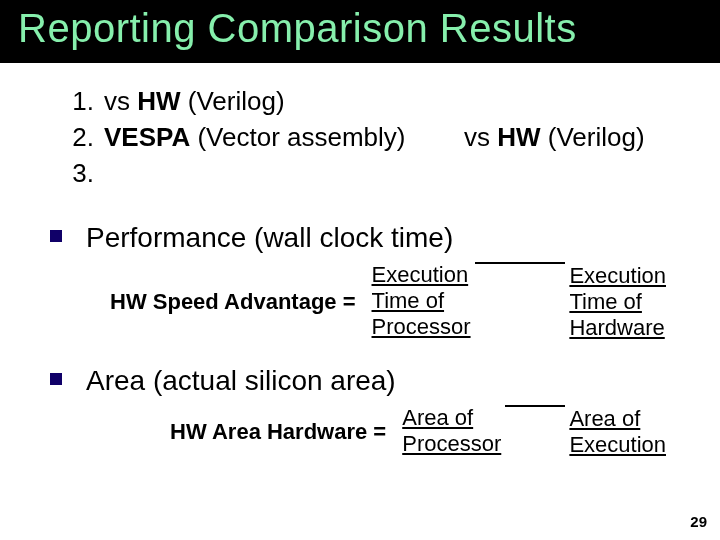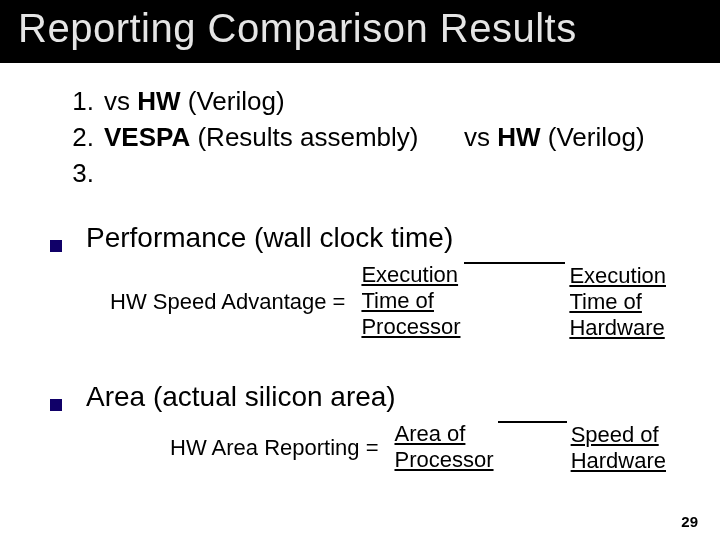--- a/index.html
+++ b/index.html
@@ -19,21 +19,21 @@
     position: relative;
     box-sizing: border-box;
   }
   .title-band {
     background: #000;
     width: 100%;
     padding: 6px 0 12px 18px;
     box-sizing: border-box;
   }
   .title-text {
-    color: #e5e5e5;
+    color: #86efac;
     font-size: 40px;
     font-weight: 400;
     letter-spacing: 0.5px;
   }
   .content {
     padding: 22px 50px 0 50px;
   }
   .ol-row {
     display: flex;
     font-size: 26px;
@@ -49,25 +49,25 @@
   .ol-main {
     flex: 0 0 360px;
   }
   .ol-vs {
     flex: 0 0 auto;
     white-space: nowrap;
   }
   .bold { font-weight: 700; }
   .bullet-row {
     display: flex;
-    align-items: center;
+    align-items: flex-start;
     margin-top: 32px;
   }
   .bullet-row.second {
-    margin-top: 40px;
+    margin-top: 24px;
   }
   .bullet-box {
     width: 12px;
     height: 12px;
     background: #100068;
     flex: 0 0 12px;
     margin-right: 24px;
     position: relative;
     top: 8px;
   }
@@ -75,21 +75,21 @@
     font-size: 28px;
   }
   .formula-block {
     margin-top: 8px;
     padding-left: 60px;
     display: flex;
     align-items: center;
     font-size: 22px;
   }
   .formula-lhs {
-    font-weight: 400;
+    font-weight: 700;
     margin-right: 8px;
     white-space: nowrap;
   }
   .frac {
     display: inline-flex;
     flex-direction: row;
     align-items: flex-start;
     margin-left: 4px;
     text-decoration: underline;
   }
@@ -98,21 +98,21 @@
   }
   .frac-line {
     width: 100%;
     border-top: 2px solid #000;
   }
   .frac-bot {
     padding: 1px 4px 0 4px;
   }
   .slide-num {
     position: absolute;
-    right: 22px;
+    right: 13px;
     bottom: 10px;
     font-size: 15px;
     font-weight: 700;
   }
 </style>
 </head>
 <body>
 
 <div class="slide">
 
@@ -125,21 +125,21 @@
     <div class="ol-row">
       <div class="ol-num">1.</div>
       <div class="ol-vs">
         <span>vs </span><span class="bold">HW</span><span> (Verilog)</span>
       </div>
     </div>
 
     <div class="ol-row">
       <div class="ol-num">2.</div>
       <div class="ol-main">
-        <span class="bold">VESPA</span><span> (Results assembly)</span>
+        <span class="bold">VESPA</span><span> (Vector assembly)</span>
       </div>
       <div class="ol-vs">
         <span>vs </span><span class="bold">HW</span><span> (Verilog)</span>
       </div>
     </div>
 
     <div class="ol-row">
       <div class="ol-num">3.</div>
       <div class="ol-vs">
         <span></span><span class="bold"></span><span></span>
@@ -159,24 +159,24 @@
         <span class="frac-bot">Execution Time of Hardware</span>
       </span>
     </div>
 
     <div class="bullet-row second">
       <div class="bullet-box"></div>
       <div class="bullet-text">Area (actual silicon area)</div>
     </div>
 
     <div class="formula-block" style="padding-left:120px">
-      <span class="formula-lhs">HW Area Reporting =</span>
+      <span class="formula-lhs">HW Area Hardware =</span>
       <span class="frac">
         <span class="frac-top">Area of Processor</span>
         <span class="frac-line"></span>
-        <span class="frac-bot">Speed of Hardware</span>
+        <span class="frac-bot">Area of Execution</span>
       </span>
     </div>
 
   </div>
 
   <div class="slide-num">29</div>
 </div>
 
 </body></html>

